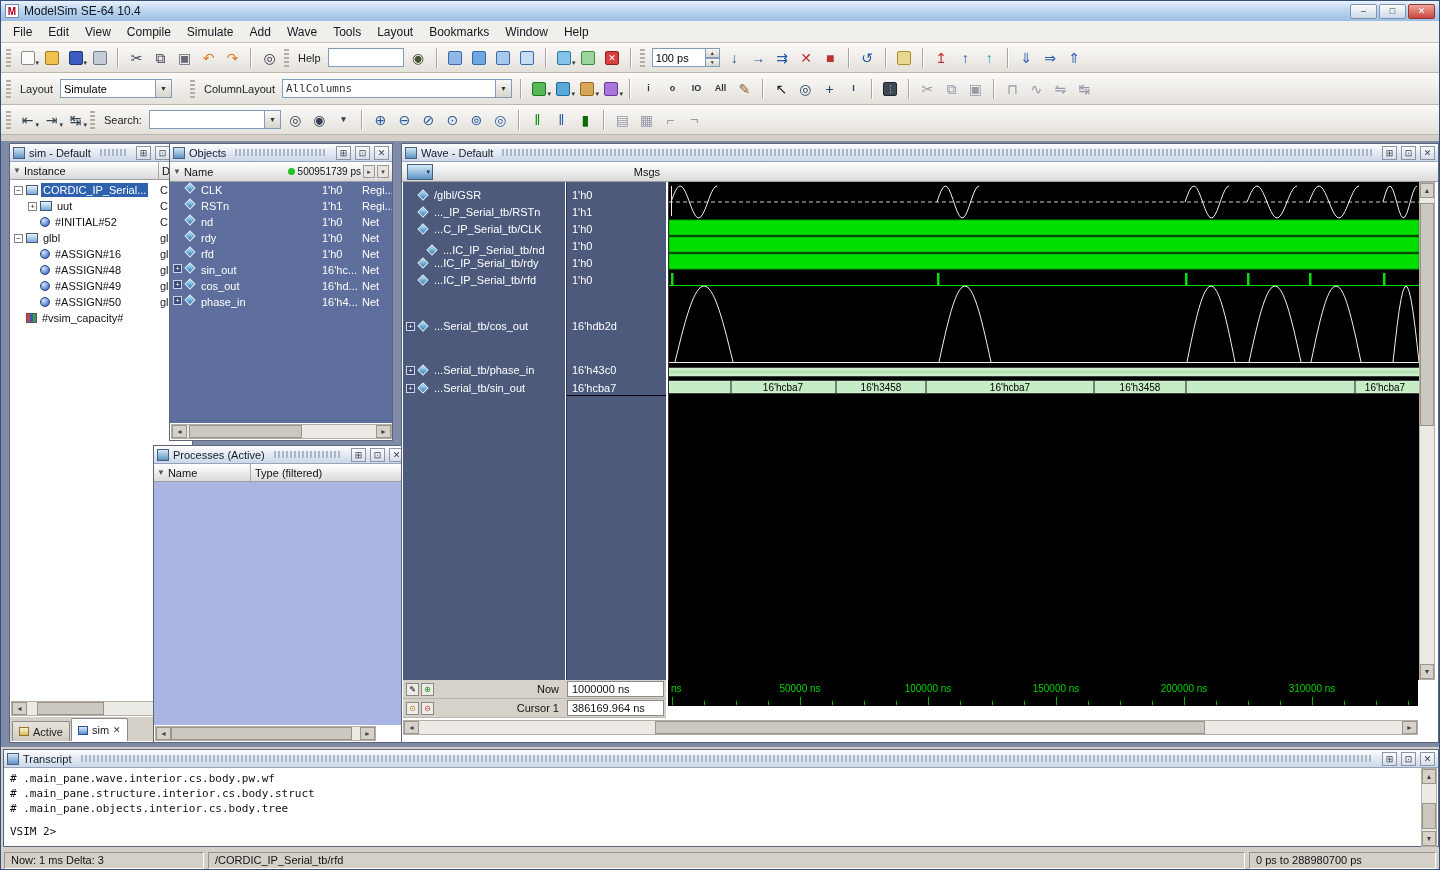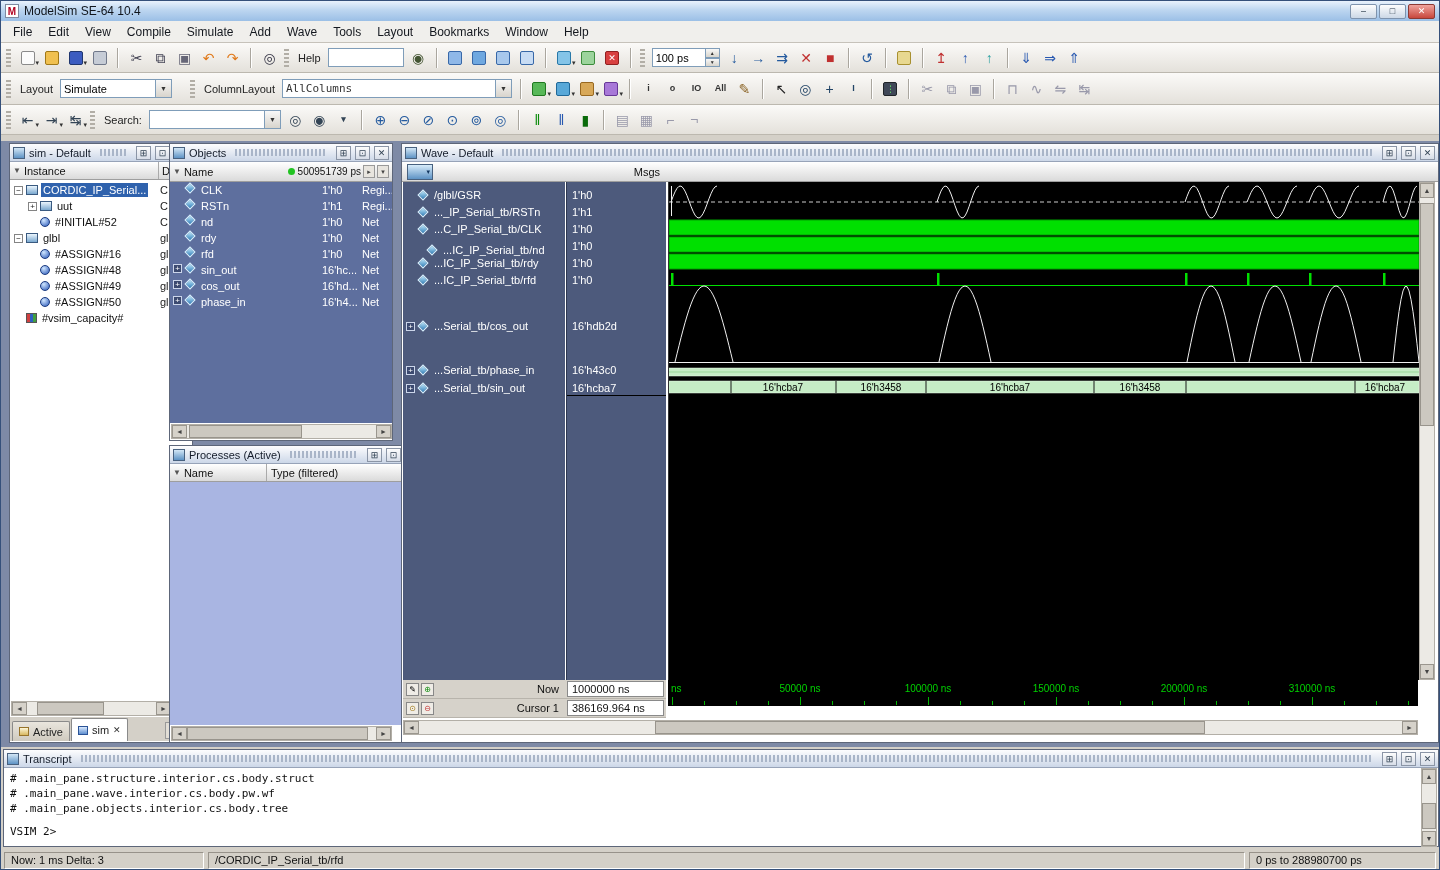--- a/index.html
+++ b/index.html
@@ -100,21 +100,21 @@
 .orow{height:16px;display:flex;align-items:flex-start;color:#fff;position:relative;font-size:11px;padding-left:3px}
 .oexp{width:9px;height:9px;border:1px solid #ccd6ea;background:#3c4a70;color:#fff;font-size:8px;line-height:7px;text-align:center;flex:none;margin-right:4px}
 .oexp-sp{width:13px;flex:none}
 .diamond{width:8px;height:8px;transform:rotate(45deg);background:linear-gradient(135deg,#c2e9fa,#2e7cb8);border:1px solid #dbf2ff;flex:none}
 .oname{margin-left:7px;white-space:nowrap}
 .oval{position:absolute;left:152px;white-space:nowrap}
 .okind{position:absolute;left:192px;white-space:nowrap}
 #objHS{left:1px;bottom:1px;width:221px}
 
 
-#procPanel{left:168px;top:444px;width:255px;height:298px}
+#procPanel{left:152px;top:444px;width:255px;height:298px}
 #procColHdr{top:18px;height:18px}
 #procColHdr .typehdr{position:absolute;left:96px;border-left:1px solid #aaa;padding-left:4px;height:100%;display:flex;align-items:center}
 #procBody{position:absolute;top:36px;left:0;right:0;bottom:17px;background:#a9b5e2}
 #procHS{left:1px;bottom:1px;width:221px}
 
 
 #wavePanel{left:400px;top:142px;width:1038px;height:600px}
 #waveColHdr{top:18px;height:20px}
 .wavetool{width:26px;height:16px;border:1px solid #48617f;background:linear-gradient(#d8ecfa,#5e93c5);display:flex;align-items:center;justify-content:flex-end;padding:0 2px;color:#10335c;font-size:7px;margin-left:2px}
 #msgsHdr{position:absolute;left:164px;width:100px;text-align:right;padding-right:6px}
@@ -864,22 +864,22 @@
     <div class="ph">
       <span class="phicon"></span>
       <span class="pht">Transcript</span>
       <span class="phdots"></span>
       <span class="phb">⊞</span>
       <span class="phb">⊡</span>
       <span class="phb">✕</span>
     </div>
     <div id="transBody">
       <div id="transLines">
+          <div class="tline"># .main_pane.wave.interior.cs.body.pw.wf</div>
           <div class="tline"># .main_pane.structure.interior.cs.body.struct</div>
-          <div class="tline"># .main_pane.wave.interior.cs.body.pw.wf</div>
           <div class="tline"># .main_pane.objects.interior.cs.body.tree</div>
         </div>
       <div class="tprompt">VSIM 2&gt;</div>
     </div>
     <div class="vscroll" id="transVS">
       <span class="sarr">▲</span>
       <span class="strack">
           <span class="sthumb" style="top:40%;height:55%"></span>
         </span>
       <span class="sarr">▼</span>

